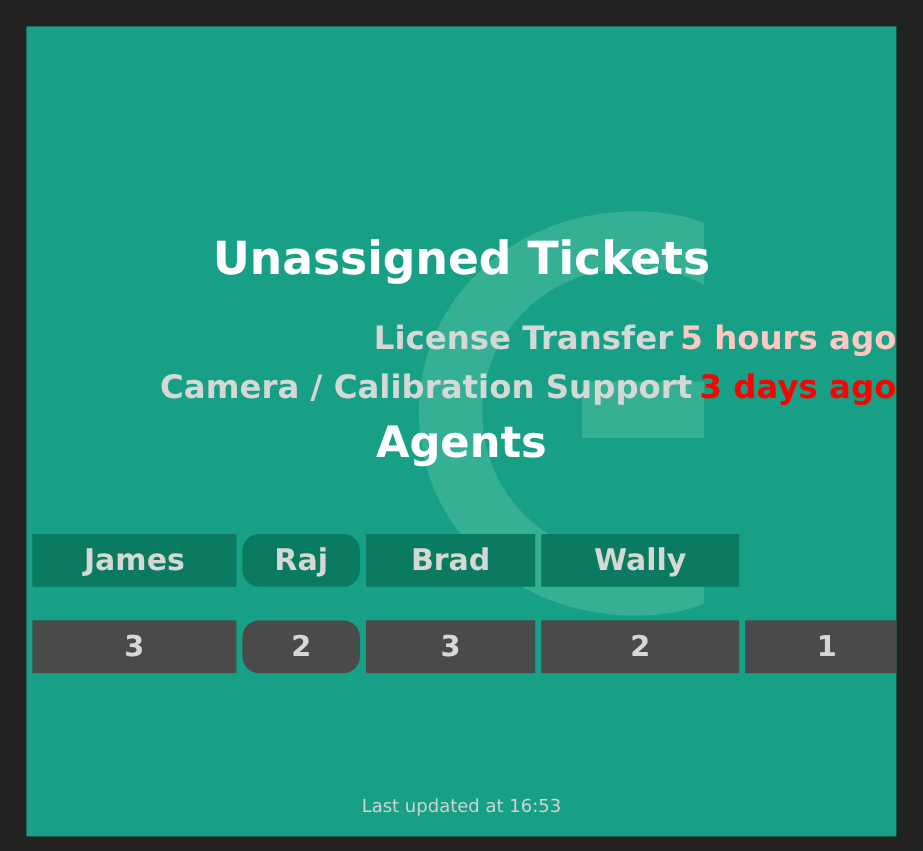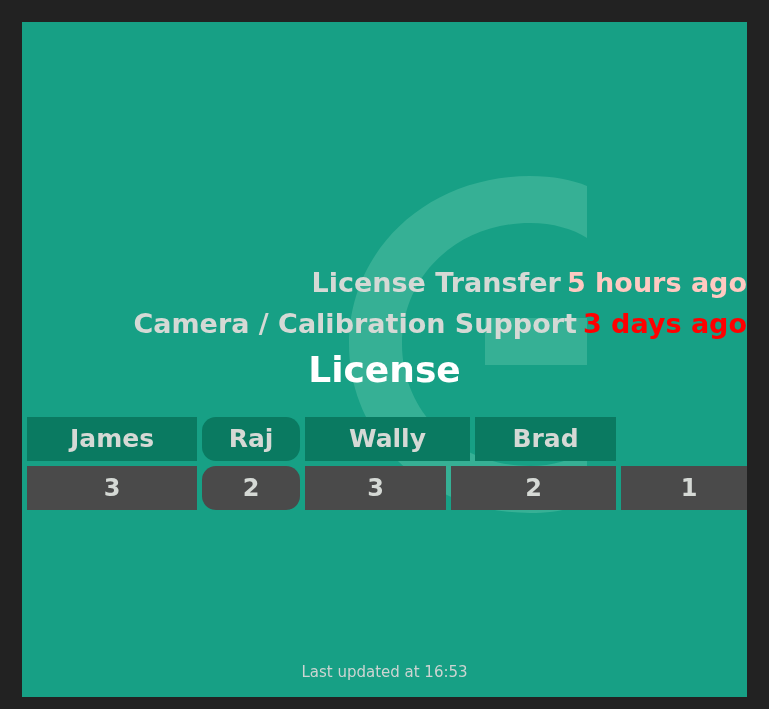--- a/index.html
+++ b/index.html
@@ -111,20 +111,21 @@
 
   #agents-table {
     position: absolute;
     left: 5px;
     top: 395px;
     width: 715px;
   }
   .agents-row {
     display: flex;
     width: 100%;
+    margin-top: 28px;
   }
   .agents-row.header-row {
     margin-bottom: 5px;
   }
   .agent-cell {
     height: 44px;
     line-height: 44px;
     text-align: center;
     font-size: 25px;
     font-weight: bold;
@@ -170,38 +171,39 @@
 
     <div id="watermark">
       <svg viewBox="0 0 310 365" xmlns="http://www.w3.org/2000/svg">
         <path d="M253 14 C150 14 72 88 72 182 C72 276 150 351 253 351 C276 351 296 347 310 341 L310 288 C295 298 276 304 253 304 C180 304 125 250 125 182 C125 114 180 61 253 61 C276 61 296 67 310 76 L310 24 C296 18 276 14 253 14 Z" fill="#36b095"></path>
         <path d="M208 156 L310 156 L310 203 L208 203 Z" fill="#36b095"></path>
       </svg>
     </div>
 
     <div id="panel-content">
 
+      <div id="board-title">Unassigned Tickets</div>
 
       <div id="ticket-list">
         <div class="ticket-row">
           <span class="ticket-subject">License Transfer</span><span class="ticket-age age-warn">5 hours ago</span>
         </div>
         <div class="ticket-row">
           <span class="ticket-subject">Camera / Calibration Support</span><span class="ticket-age age-critical">3 days ago</span>
         </div>
       </div>
 
-      <div id="agents-heading">License</div>
+      <div id="agents-heading">Agents</div>
 
       <div id="agents-table">
         <div class="agents-row header-row">
           <div class="agent-cell col-0">James</div>
           <div class="agent-cell col-1">Raj</div>
+          <div class="agent-cell col-2">Brad</div>
           <div class="agent-cell col-3">Wally</div>
-          <div class="agent-cell col-2">Brad</div>
         </div>
         <div class="agents-row value-row">
           <div class="agent-cell col-0">3</div>
           <div class="agent-cell col-1">2</div>
           <div class="agent-cell col-2">3</div>
           <div class="agent-cell col-3">2</div>
           <div class="agent-cell col-4">1</div>
         </div>
       </div>
 

